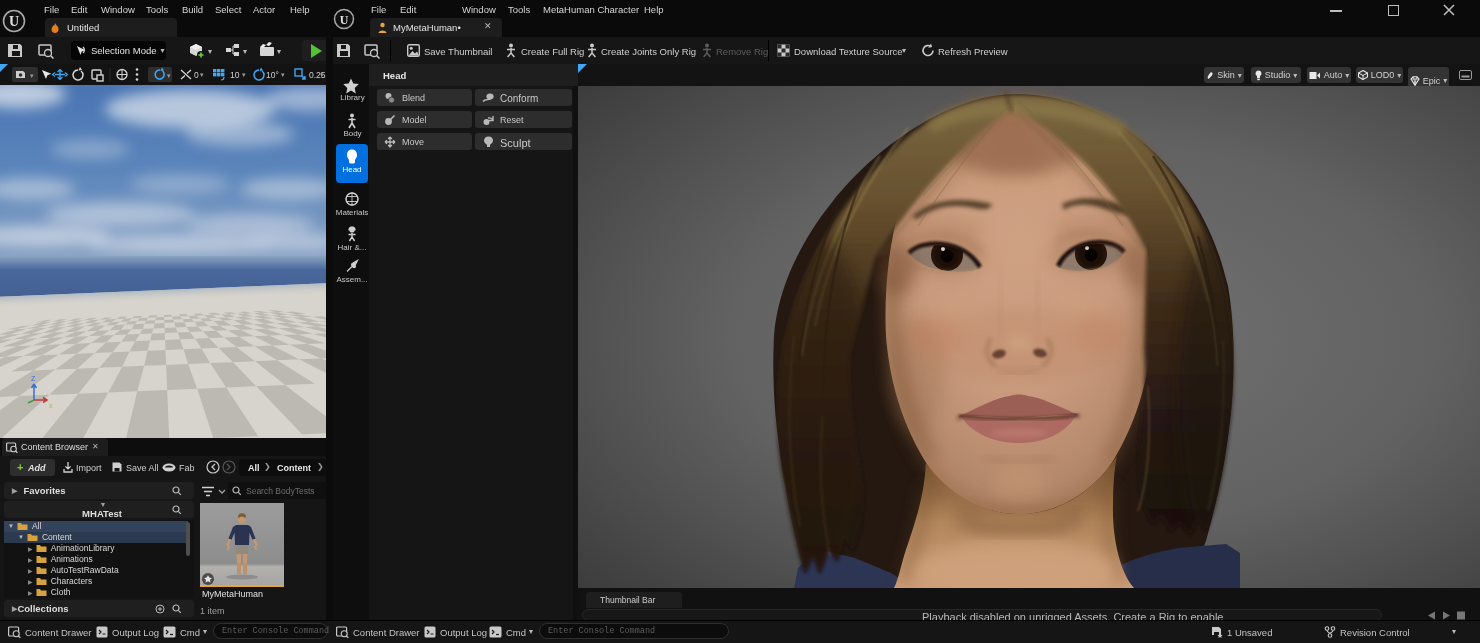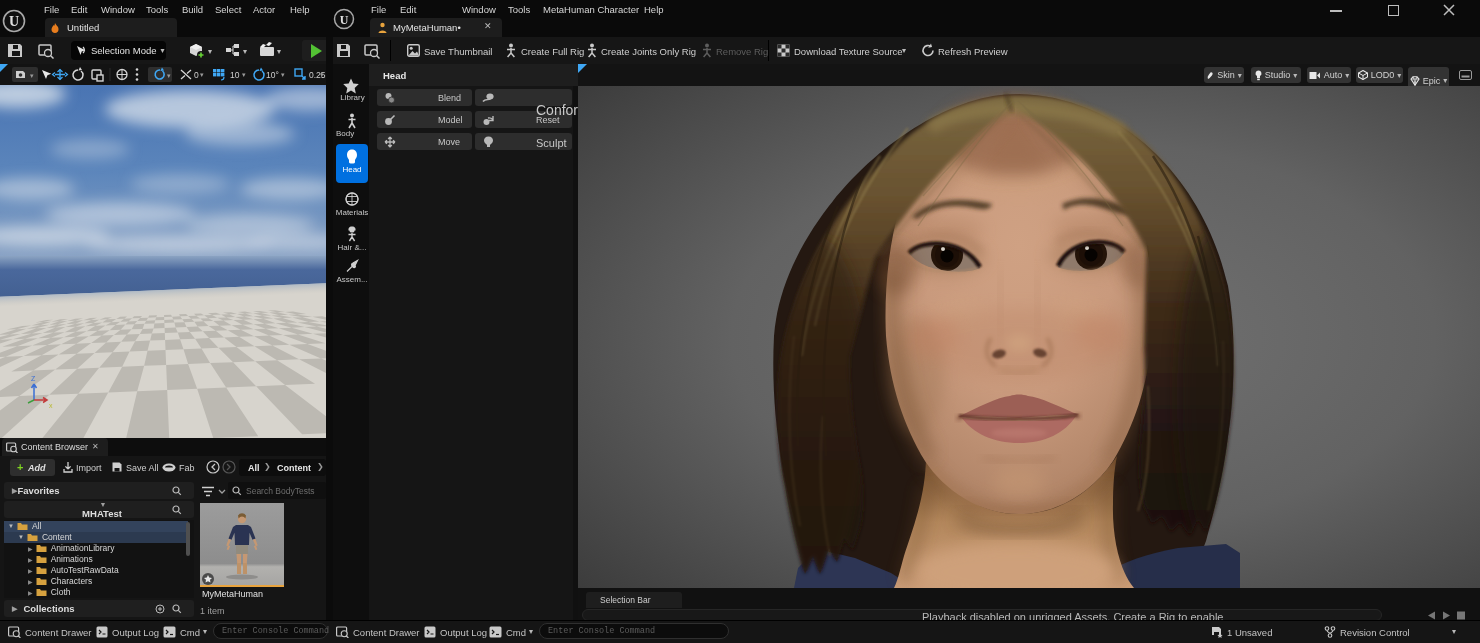--- a/index.html
+++ b/index.html
@@ -1,19 +1,19 @@
 <!DOCTYPE html>
 <html><head>
 <meta charset="utf-8">
 <style>
 html,body{margin:0;padding:0;}
 body{width:1480px;height:643px;overflow:hidden;background:#0a0a0a;font-family:"Liberation Sans",sans-serif;-webkit-font-smoothing:antialiased;}
 #app{position:absolute;top:0;left:0;width:1480px;height:643px;background:#0b0b0b;}
 .abs{position:absolute;}
-.txt{color:#c8c8c8;font-size:10px;white-space:nowrap;margin-left:36px;}
+.txt{color:#c8c8c8;font-size:10px;white-space:nowrap;}
 .menu{color:#d6d6d6;font-size:9.5px;white-space:nowrap;}
 .caret{font-size:8px;color:#b9b9b9;}
 #titlebar{top:0;left:0;width:1480px;height:18px;background:#0a0a0a;}
 #tabrow{top:18px;left:0;width:1480px;height:19px;background:#0a0a0a;}
 .tab{position:absolute;top:18px;height:19px;background:#1d1d1d;border-radius:4px 4px 0 0;display:flex;align-items:center;color:#e3e3e3;font-size:9.5px;}
 .toolbar{top:37px;height:27px;background:#161616;}
 .tbtxt{color:#cfcfcf;font-size:9.5px;white-space:nowrap;}
 .vptb{height:21px;background:#131313;}
 .pill{position:absolute;background:#333333;border-radius:3px;color:#d2d2d2;font-size:9px;display:flex;align-items:center;justify-content:center;white-space:nowrap;}
 .hdr-row{position:absolute;background:#1f1f1f;border-radius:3px;color:#dedede;font-size:9.5px;font-weight:bold;display:flex;align-items:center;}
@@ -302,21 +302,21 @@
         <circle cx="23" cy="7" r="6" fill="none" stroke="#555" stroke-width="1.2"></circle>
         <path d="M21 4 l3 3 -3 3" stroke="#555" stroke-width="1.3" fill="none"></path>
       </svg>
   <div class="abs" style="left:239px;top:21px;width:87px;height:17px;background:#0d0d0d;border-radius:3px;"></div>
   <div class="abs" style="left:248px;top:25px;color:#e8e8e8;font-size:9px;font-weight:bold;">All</div>
   <div class="abs" style="left:264px;top:24px;color:#9a9a9a;font-size:8px;">❯</div>
   <div class="abs" style="left:277px;top:25px;color:#e8e8e8;font-size:9px;font-weight:bold;">Content</div>
   <div class="abs" style="left:317px;top:24px;color:#9a9a9a;font-size:8px;">❯</div>
   <div class="hdr-row" style="left:4px;top:44px;width:190px;height:17px;">
         <span style="margin-left:8px;color:#9f9f9f;font-size:7px">▶</span>
-        <span style="margin-left:0">Favorites</span>
+        <span style="margin-left:6px">Favorites</span>
       </div>
   <svg class="abs" style="left:172px;top:48px" width="10" height="10" viewBox="0 0 10 10">
         <circle cx="4" cy="4" r="3" fill="none" stroke="#bbb" stroke-width="1.2"></circle>
         <path d="M6.3 6.3 l2.5 2.5" stroke="#bbb" stroke-width="1.2"></path>
       </svg>
   <div class="hdr-row" style="left:4px;top:63px;width:190px;height:17px;flex-direction:column;">
         <span style="margin-left:8px;color:#9f9f9f;font-size:7px">▼</span>
         <span style="margin-left:6px">MHATest</span>
       </div>
   <svg class="abs" style="left:172px;top:67px" width="10" height="10" viewBox="0 0 10 10">
@@ -370,21 +370,21 @@
           <span style="margin-left:24px;color:#888;font-size:6px">▶</span>
           <svg style="margin-left:3px" width="11" height="9" viewBox="0 0 11 9">
             <path d="M0.5 1 h3.5 l1 1.5 h5.5 v5.5 h-10z" fill="#d6a13f"></path>
           </svg>
           <span style="margin-left:4px">Cloth</span>
         </div>
     <div class="abs" style="left:182px;top:2px;width:4px;height:34px;background:#4f4f4f;border-radius:2px;"></div>
   </div>
   <div class="hdr-row" style="left:4px;top:162px;width:190px;height:17px;">
         <span style="margin-left:8px;color:#9f9f9f;font-size:7px">▶</span>
-        <span style="margin-left:6px">Collections</span>
+        <span style="">Collections</span>
       </div>
   <svg class="abs" style="left:155px;top:166px" width="10" height="10" viewBox="0 0 10 10">
         <circle cx="5" cy="5" r="4" fill="none" stroke="#bbb" stroke-width="1"></circle>
         <path d="M5 3 v4 M3 5 h4" stroke="#bbb" stroke-width="1"></path>
       </svg>
   <svg class="abs" style="left:172px;top:166px" width="10" height="10" viewBox="0 0 10 10">
         <circle cx="4" cy="4" r="3" fill="none" stroke="#bbb" stroke-width="1.2"></circle>
         <path d="M6.3 6.3 l2.5 2.5" stroke="#bbb" stroke-width="1.2"></path>
       </svg>
   <svg class="abs" style="left:201px;top:48px" width="26" height="11" viewBox="0 0 26 11">
@@ -427,21 +427,21 @@
 <div class="abs" id="mid" style="left:333px;top:64px;width:245px;height:556px;background:#141414;">
   <div class="abs" style="left:0;top:0px;width:36px;height:556px;background:#0e0e0e;"></div>
   <svg class="abs" style="left:9px;top:14px" width="18" height="17" viewBox="0 0 18 17">
         <path d="M9 0.5 l2.3 5 5.5 0.6 -4.1 3.8 1.1 5.5 -4.8-2.8 -4.8 2.8 1.1-5.5 -4.1-3.8 5.5-0.6z" fill="#cfcfcf"></path>
       </svg>
   <div class="abs" style="left:3px;top:29px;width:33px;text-align:center;color:#c8c8c8;font-size:8px;">Library</div>
   <svg class="abs" style="left:13px;top:49px" width="12" height="16" viewBox="0 0 12 16">
         <circle cx="6" cy="2.4" r="2" fill="#cfcfcf"></circle>
         <path d="M6 5 v5 M2.5 6.5 h7 M6 10 l-3 5 M6 10 l3 5" stroke="#cfcfcf" stroke-width="1.6" fill="none"></path>
       </svg>
-  <div class="abs" style="left:3px;top:65px;width:33px;text-align:left;color:#c8c8c8;font-size:8px;">Body</div>
+  <div class="abs" style="left:3px;top:65px;width:33px;text-align:center;color:#c8c8c8;font-size:8px;">Body</div>
   <div class="abs" style="left:3px;top:80px;width:32px;height:39px;background:#0070e0;border-radius:4px;"></div>
   <svg class="abs" style="left:13px;top:85px" width="12" height="15" viewBox="0 0 12 15">
         <path d="M6 0.5 C9.5 0.5 11 3 11 6 C11 8.5 9.5 9.5 9 11 L9 13 C9 14 8 14.5 6 14.5 C4 14.5 3 14 3 13 L3 11 C2.5 9.5 1 8.5 1 6 C1 3 2.5 0.5 6 0.5Z" fill="#fff"></path>
       </svg>
   <div class="abs" style="left:3px;top:101px;width:32px;text-align:center;color:#fff;font-size:8px;">Head</div>
   <svg class="abs" style="left:12px;top:128px" width="14" height="14" viewBox="0 0 14 14">
         <circle cx="7" cy="7" r="6" fill="none" stroke="#cfcfcf" stroke-width="1.3"></circle>
         <path d="M7 1 a6 6 0 0 0 0 12 M7 1 a6 6 0 0 1 0 12 M1.6 4.5 h10.8 M1.6 9.5 h10.8 M7 1 v12" stroke="#cfcfcf" stroke-width="0.9" fill="none"></path>
       </svg>
   <div class="abs" style="left:1px;top:144px;width:36px;text-align:center;color:#c8c8c8;font-size:8px;">Materials</div>
@@ -469,21 +469,21 @@
   <svg class="abs" style="left:51px;top:28px" width="12" height="12" viewBox="0 0 12 12">
         <circle cx="4.5" cy="4" r="3" fill="#b9b9b9"></circle>
         <circle cx="7.5" cy="8" r="3" fill="#8a8a8a"></circle>
         <circle cx="7.5" cy="8" r="3" fill="none" stroke="#2d2d2d" stroke-width="0.8"></circle>
       </svg>
   <div class="abs txt" style="left:69px;top:29px;font-size:9px;">Blend</div>
   <svg class="abs" style="left:149px;top:28px" width="13" height="12" viewBox="0 0 13 12">
         <ellipse cx="8" cy="4.5" rx="3.6" ry="3" fill="#b9b9b9"></ellipse>
         <path d="M1 9.5 C3 6.5 6 8 8.5 7" stroke="#b9b9b9" stroke-width="1.6" fill="none"></path>
       </svg>
-  <div class="abs txt" style="left:167px;top:38px;font-size:14px;">Conform</div>
+  <div class="abs txt" style="left:167px;top:29px;font-size:10px;">Conform</div>
   <svg class="abs" style="left:51px;top:50px" width="12" height="12" viewBox="0 0 12 12">
         <circle cx="4.5" cy="7.5" r="3.4" fill="#b9b9b9"></circle>
         <path d="M5.5 6.5 L10.5 1.5" stroke="#b9b9b9" stroke-width="1.6"></path>
       </svg>
   <div class="abs txt" style="left:69px;top:51px;font-size:9px;">Model</div>
   <svg class="abs" style="left:149px;top:50px" width="13" height="12" viewBox="0 0 13 12">
         <circle cx="4.5" cy="8" r="3" fill="#b9b9b9"></circle>
         <path d="M6 4 a4 3.5 0 0 1 5 2.5 m0-4.5 v4.5 h-4" stroke="#b9b9b9" stroke-width="1.4" fill="none"></path>
       </svg>
   <div class="abs txt" style="left:167px;top:51px;font-size:9px;">Reset</div>
@@ -719,21 +719,21 @@
  <path d="M445 20 C480 55 515 95 545 140"></path>
 </g>
 <g clip-path="url(#hairclip)">
 <ellipse cx="238" cy="330" rx="55" ry="180" fill="#291a0f" opacity="0.55" filter="url(#b8)"></ellipse>
 <ellipse cx="641" cy="310" rx="42" ry="170" fill="#1d120c" opacity="0.55" filter="url(#b8)"></ellipse>
 </g>
 </svg>
 
   <div class="abs" style="left:0;top:524px;width:902px;height:32px;background:#111111;"></div>
   <div class="abs" style="left:8px;top:528px;width:96px;height:16px;background:#1e1e1e;border-radius:3px 3px 0 0;"></div>
-  <div class="abs" style="left:22px;top:531px;color:#cfcfcf;font-size:8.5px;">Selection Bar</div>
+  <div class="abs" style="left:22px;top:531px;color:#cfcfcf;font-size:8.5px;">Thumbnail Bar</div>
   <div class="abs" style="left:4px;top:545px;width:800px;height:12px;background:#181818;border:1px solid #262626;border-radius:6px;box-sizing:border-box;"></div>
   <div class="abs" style="left:338px;top:547px;color:#b9b9b9;font-size:11px;white-space:nowrap;padding-left:6px;">Playback disabled on unrigged Assets. Create a Rig to enable</div>
   <svg class="abs" style="left:849px;top:547px" width="50" height="9" viewBox="0 0 50 9">
         <path d="M8 0.5 v8 L1 4.5Z M16 0.5 L23 4.5 L16 8.5Z" fill="#777"></path>
         <rect x="30" y="0.5" width="8" height="8" fill="#777"></rect>
       </svg>
 </div>
 
 <div class="abs" id="statusbar"></div>
 <svg class="abs" style="left:8px;top:625px" width="13" height="13" viewBox="0 0 13 13">

